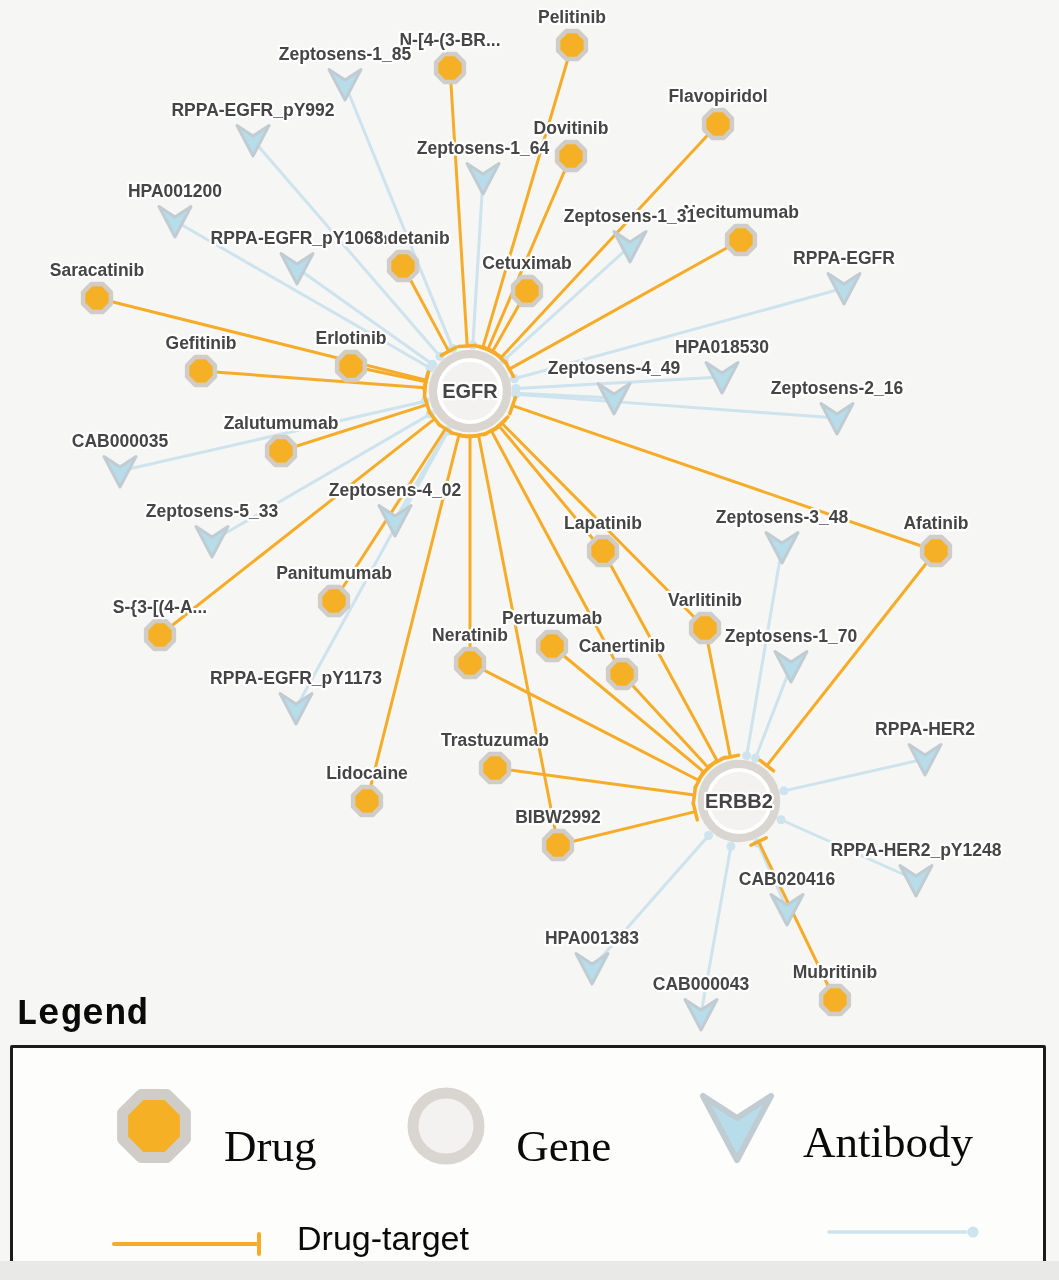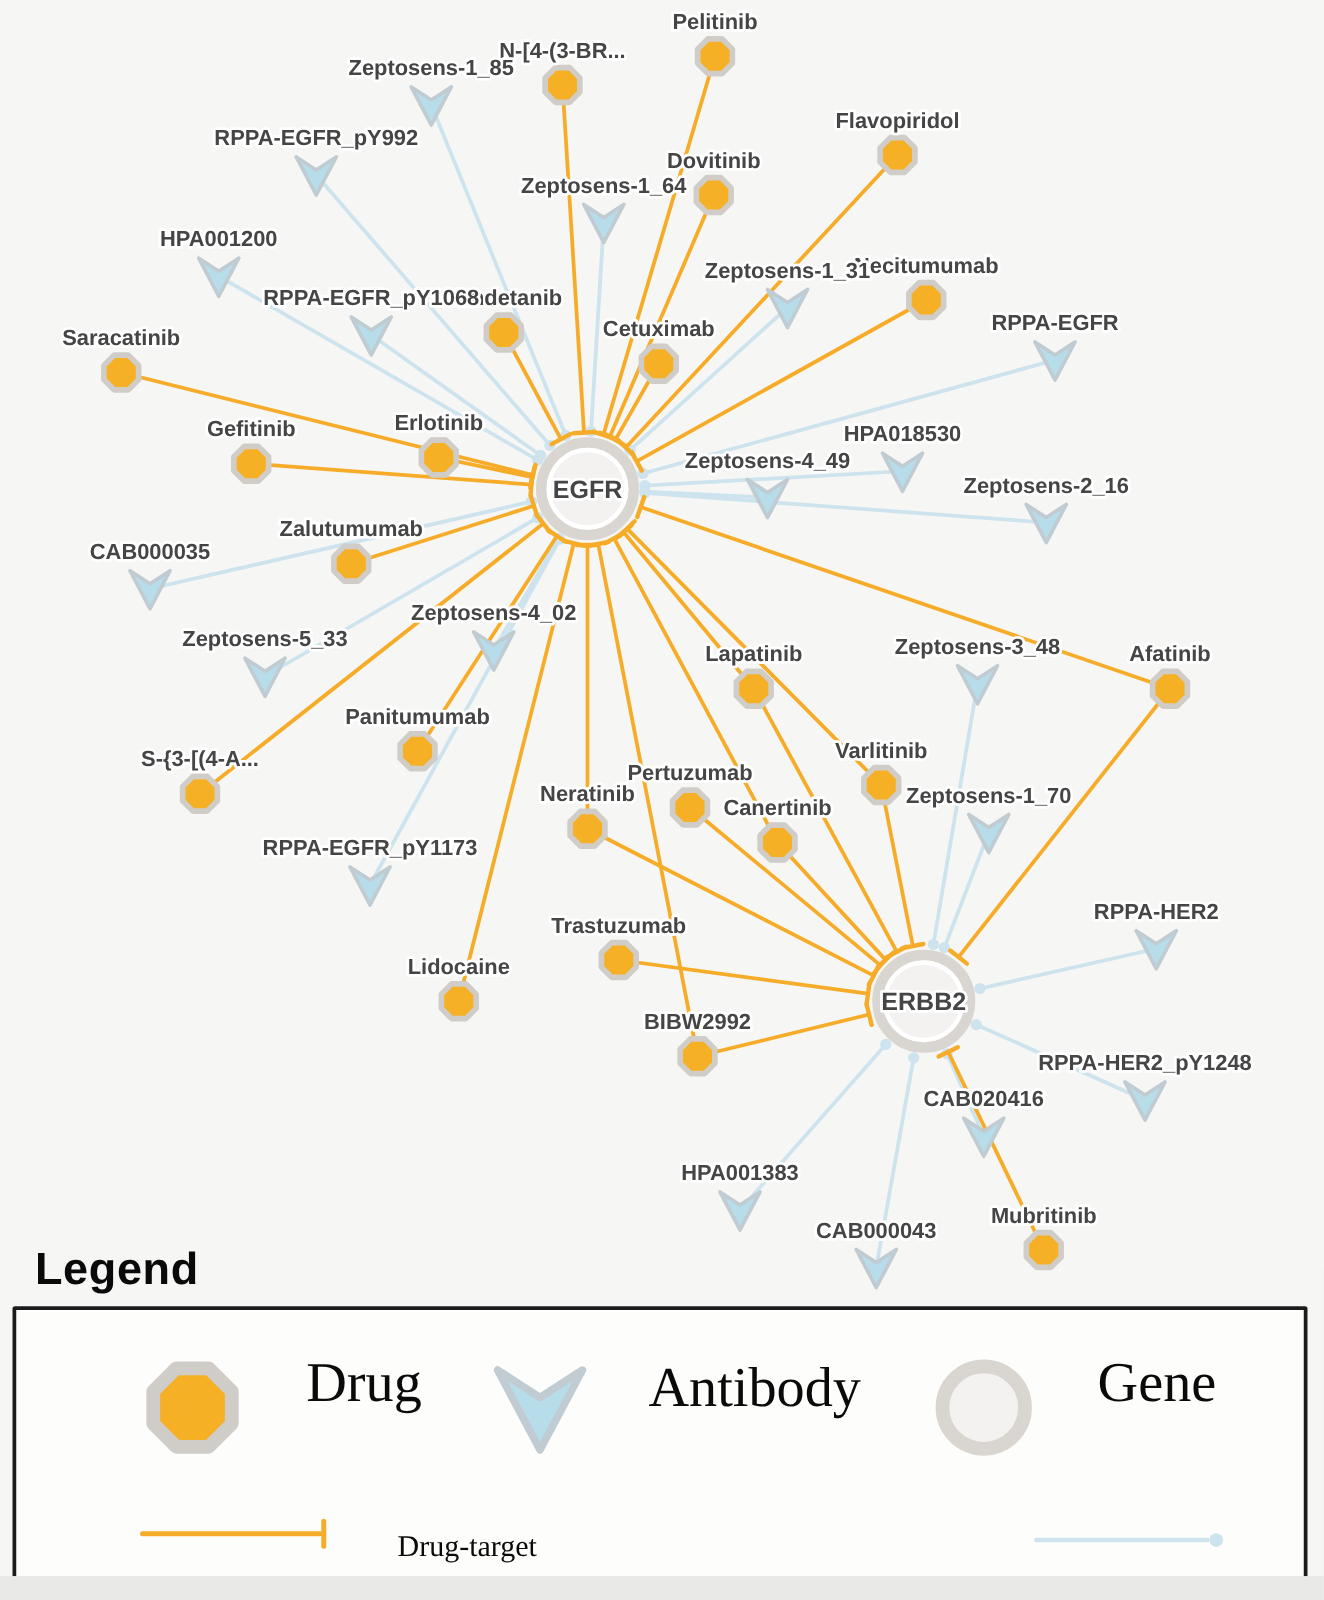--- a/index.html
+++ b/index.html
@@ -3,35 +3,35 @@
 <meta charset="utf-8">
 <style>
   html,body{margin:0;padding:0;}
   body{background:#e9e9e7;font-family:"Liberation Sans",sans-serif;}
   .stage{
     position:relative;width:1059px;height:1261px;margin:0 auto;
     background:var(--bg,#f6f6f4);overflow:hidden;
   }
   .stage svg.net{position:absolute;left:0;top:0;}
   .legend-title{
-    position:absolute;left:28px;top:994px;
-    font-family:Liberation Sans, sans-serif;font-weight:bold;
+    position:absolute;left:16px;top:994px;
+    font-family:Liberation Mono, monospace;font-weight:bold;
     font-size:36px;color:var(--legend-text,#0a0a0a);letter-spacing:.5px;
   }
   .legend-box{
     position:absolute;left:10px;top:1045px;width:1030px;height:214px;
     border:3px solid #1c1c1c;background:#fdfdfc;border-radius:2px;
     display:flex;flex-direction:column;justify-content:flex-start;
   }
   .legend-row{display:flex;align-items:center;}
   .nodes-row{padding:26px 70px 0 95px;justify-content:space-between;height:104px;}
   .edges-row{padding:26px 60px 0 95px;justify-content:space-between;height:56px;}
-  .legend-item{display:flex;align-items:flex-start;gap:45px;}
+  .legend-item{display:flex;align-items:flex-end;gap:24px;}
   .big-label{font-family:"Liberation Serif",serif;font-size:45px;color:var(--legend-text,#0a0a0a);}
-  .mid-label{font-family:Liberation Serif, serif;font-size:24px;color:var(--legend-text,#0a0a0a);margin-top:12px;}
+  .mid-label{font-family:Liberation Sans, sans-serif;font-size:34px;color:var(--legend-text,#0a0a0a);margin-top:12px;}
   .drug-shape{fill:var(--drug-fill);stroke:var(--drug-border);stroke-width:11;stroke-linejoin:round;}
   .gene-shape{fill:var(--gene-fill);stroke:var(--gene-ring);stroke-width:11;}
   .ab-shape{fill:var(--antibody-fill);stroke:var(--antibody-border);stroke-width:6;stroke-linejoin:round;}
   .drug-line{stroke:var(--drug-edge);stroke-width:4;stroke-linecap:round;}
   .ab-line{stroke:var(--antibody-edge);stroke-width:3.5;stroke-linecap:round;}
   .ab-dot{fill:var(--antibody-edge);}
 </style>
 </head>
 <body>
 
@@ -240,31 +240,31 @@
     <div class="legend-row nodes-row">
 
       <div class="legend-item">
         <svg width="92" height="92" viewBox="0 0 92 92">
           <polygon class="drug-shape" points="77.4,59 59,77.4 33,77.4 14.6,59 14.6,33 33,14.6 59,14.6 77.4,33"></polygon>
         </svg>
         <span class="big-label">Drug</span>
       </div>
 
       <div class="legend-item">
+        <svg width="92" height="92" viewBox="0 0 92 92">
+          <circle class="gene-shape" cx="46" cy="46" r="33"></circle>
+        </svg>
+        <span class="big-label">Gene</span>
+      </div>
+
+      <div class="legend-item">
         <svg width="84" height="84" viewBox="0 0 84 84">
           <path class="ab-shape" d="M 8 12 L 42 76 L 76 12 L 42 34 Z"></path>
         </svg>
         <span class="big-label">Antibody</span>
-      </div>
-
-      <div class="legend-item">
-        <svg width="92" height="92" viewBox="0 0 92 92">
-          <circle class="gene-shape" cx="46" cy="46" r="33"></circle>
-        </svg>
-        <span class="big-label">Gene</span>
       </div>
 
     </div>
     <div class="legend-row edges-row">
 
       <div class="legend-item">
         <svg width="165" height="28" viewBox="0 0 165 28">
           <line class="drug-line" x1="6" y1="14" x2="148" y2="14"></line>
           <line class="drug-line" x1="151" y1="4" x2="151" y2="24"></line>
         </svg>

